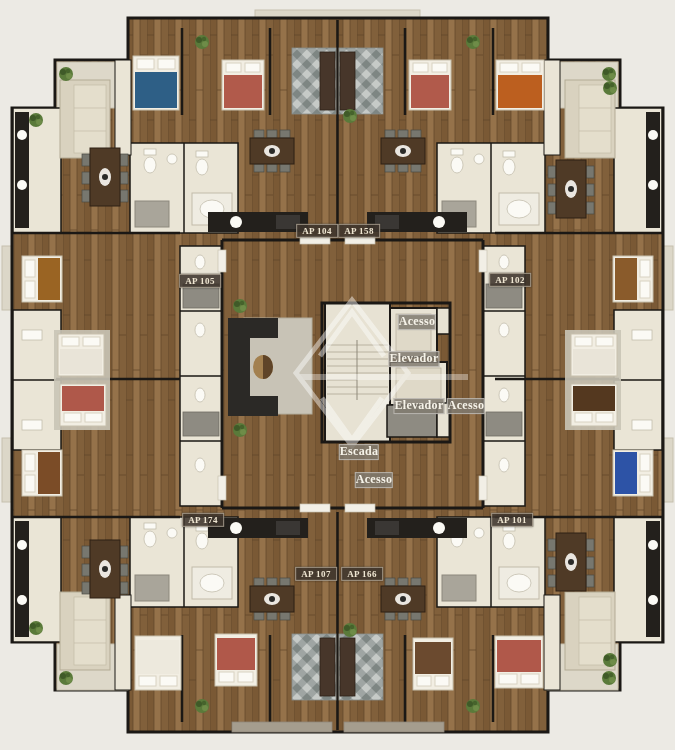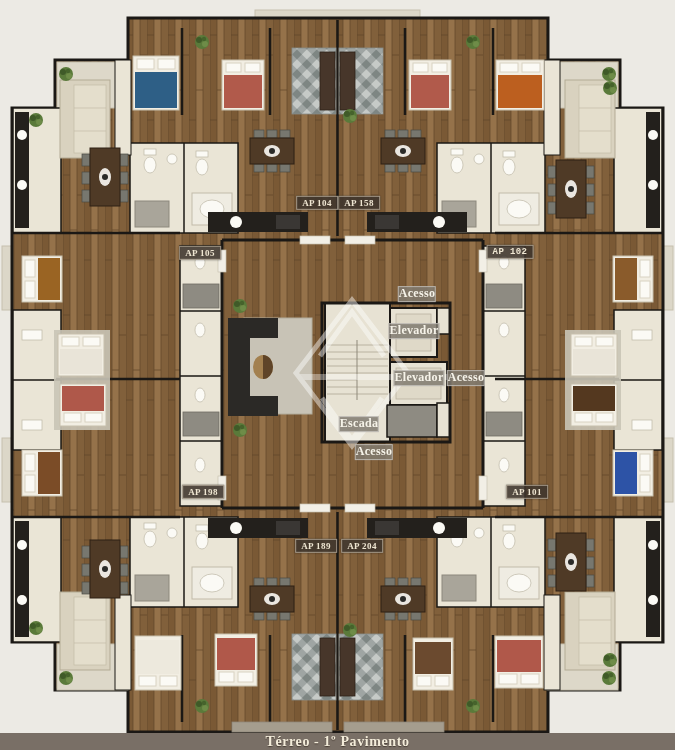--- a/index.html
+++ b/index.html
@@ -1,19 +1,19 @@
 <!DOCTYPE html>
 <html><head>
 <meta charset="utf-8">
 <style>
   html,body{margin:0;padding:0;background:#ECEAE4;}
   .plan{position:relative;width:675px;height:750px;background:#ECEAE4;overflow:hidden;
         font-family:"Liberation Serif", serif;}
   .plan svg{position:absolute;left:0;top:0;}
-  .lbl{position:absolute;transform:translate(-50%,-50%);white-space:nowrap;line-height:1.15;}
+  .lbl{position:absolute;transform:translate(-50%,-50%);white-space:nowrap;line-height:1.15;margin-top:28px;}
   .ap-badge{background:rgba(62,52,44,.88);color:#EFE6D2;border:1px solid rgba(240,230,210,.55);
             font-size:9px;font-weight:bold;letter-spacing:.4px;padding:1px 5px;
             box-shadow:0 0 2px rgba(0,0,0,.4);}
   .core-badge{background:rgba(128,122,112,.85);color:#F6F3E9;border:1px solid rgba(255,255,255,.45);
             font-size:12px;font-weight:bold;letter-spacing:.3px;padding:0 0;}
   .caption-bar{position:absolute;left:0;top:733px;width:675px;height:17px;background:#796F66;
             display:flex;align-items:center;justify-content:center;}
   .caption-bar span{color:#F3ECDA;font-size:14px;font-weight:bold;letter-spacing:.6px;
             text-shadow:0 1px 1px rgba(40,30,20,.6);}
 </style>
@@ -399,33 +399,30 @@
     <path d="M322,398 L352,440 L382,398"></path>
     <line x1="300" y1="377" x2="468" y2="377" stroke-width="6" opacity="0.8"></line>
   </g>
 
   <g fill="#A59D8E" stroke="#8F877A" stroke-width="0.8">
     <rect x="232" y="722" width="100" height="10"></rect>
     <rect x="344" y="722" width="100" height="10"></rect>
   </g>
 </svg>
 
-<div class="lbl ap-badge" style="left:527px;top:492px;">AP 101</div>
-<div class="lbl ap-badge" style="left:510px;top:252px;font-family:Liberation Mono, monospace;">AP 102</div>
+<div class="lbl ap-badge" style="left:512px;top:492px;">AP 101</div>
+<div class="lbl ap-badge" style="left:510px;top:252px;">AP 102</div>
 <div class="lbl ap-badge" style="left:359px;top:203px;">AP 158</div>
 <div class="lbl ap-badge" style="left:317px;top:203px;">AP 104</div>
 <div class="lbl ap-badge" style="left:200px;top:253px;">AP 105</div>
-<div class="lbl ap-badge" style="left:203px;top:492px;">AP 198</div>
-<div class="lbl ap-badge" style="left:316px;top:546px;">AP 189</div>
-<div class="lbl ap-badge" style="left:362px;top:546px;">AP 204</div>
+<div class="lbl ap-badge" style="left:203px;top:492px;">AP 174</div>
+<div class="lbl ap-badge" style="left:316px;top:546px;">AP 107</div>
+<div class="lbl ap-badge" style="left:362px;top:546px;">AP 166</div>
 
 <div class="lbl core-badge" style="left:417px;top:294px;">Acesso</div>
 <div class="lbl core-badge" style="left:414px;top:331px;">Elevador</div>
 <div class="lbl core-badge" style="left:419px;top:378px;">Elevador</div>
 <div class="lbl core-badge" style="left:466px;top:378px;">Acesso</div>
 <div class="lbl core-badge" style="left:359px;top:424px;">Escada</div>
 <div class="lbl core-badge" style="left:374px;top:452px;">Acesso</div>
 
-<div class="caption-bar">
-  <span>Térreo - 1º Pavimento</span>
+
 </div>
 
-</div>
-
 </body></html>

